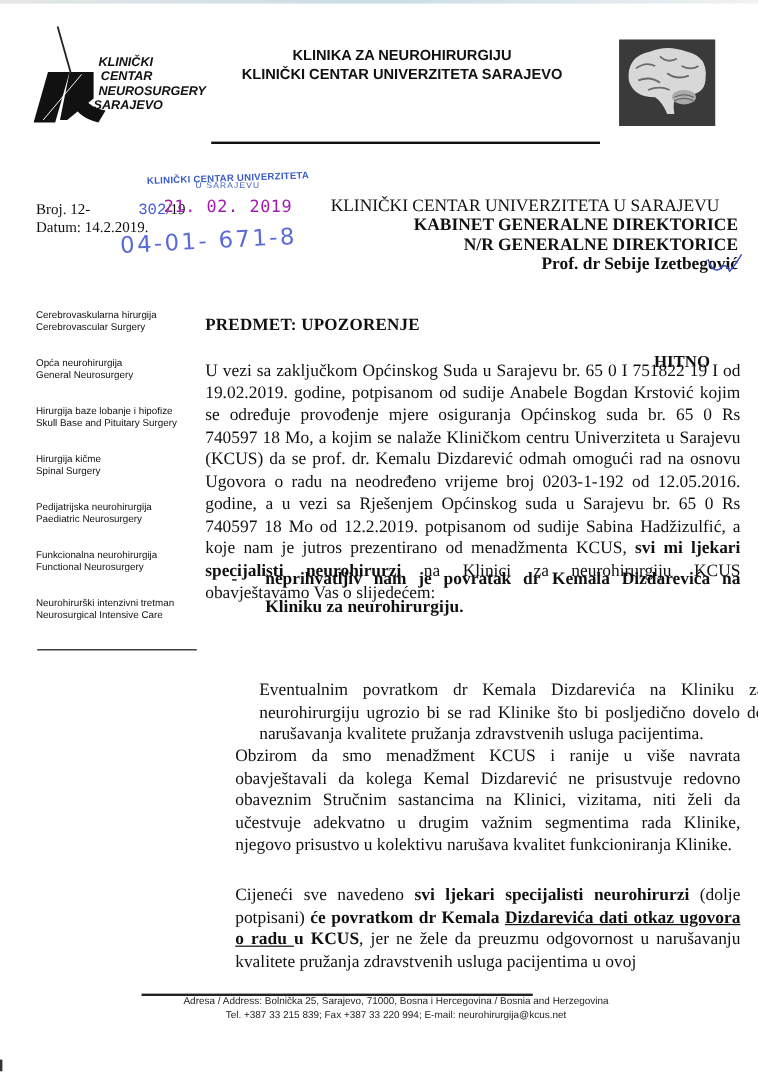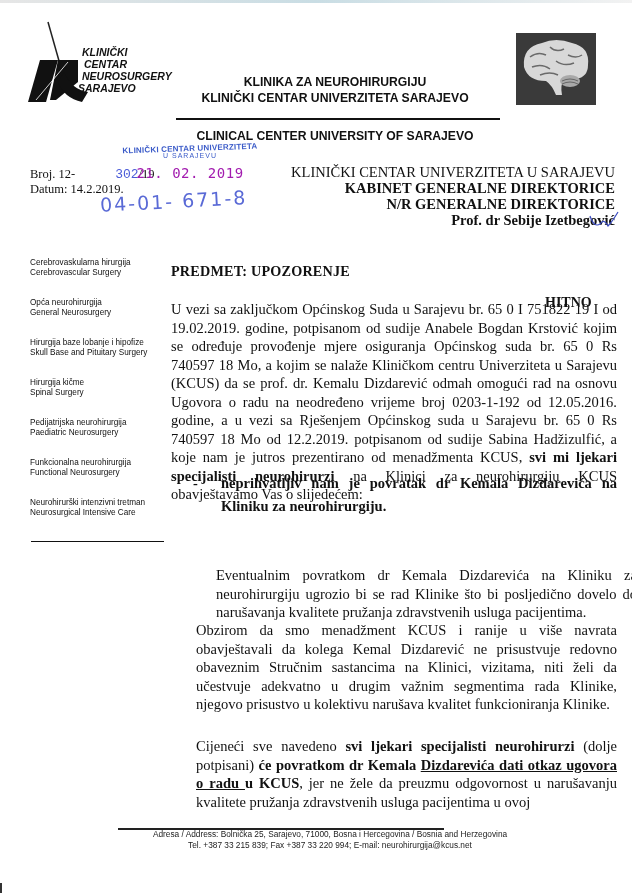--- a/index.html
+++ b/index.html
@@ -2,36 +2,36 @@
 <html><head>
 <meta charset="utf-8">
 <style>
   html, body { margin: 0; padding: 0; background: #ffffff; }
   body { width: 632px; height: 893px; position: relative; overflow: hidden; font-family: "Liberation Serif", serif; color: #111; }
   .abs { position: absolute; }
 
   
   .logo { left: 28px; top: 20px; width: 140px; height: 90px; }
   .logo-text { left: 82px; top: 46px; font-family: "Liberation Sans", sans-serif; font-weight: bold; font-style: italic; font-size: 10.5px; line-height: 12px; color: #111; }
-  .hdr-center { left: 160px; top: 38px; width: 350px; text-align: center; font-family: "Liberation Sans", sans-serif; font-weight: bold; font-size: 12.2px; line-height: 16px; color: #111; margin-top: 36px; }
+  .hdr-center { left: 160px; top: 38px; width: 350px; text-align: center; font-family: "Liberation Sans", sans-serif; font-weight: bold; font-size: 12.2px; line-height: 16px; color: #111; }
   .hdr-center .gap { height: 22px; }
   .hdr-rule { left: 176px; top: 118px; width: 324px; height: 2px; background: #111; }
   .brain { left: 516px; top: 33px; width: 80px; height: 72px; background: #3a3a3a; }
 
   
   .ref { left: 30px; top: 167px; font-size: 12.5px; line-height: 14px; }
   .ref .hand { color: #4a5bd8; font-family: Liberation Mono, monospace; font-size: 13px; margin-left: 40px; }
   .stamp { left: 120px; top: 144px; width: 140px; color: #3c5cc9; font-family: "Liberation Sans", sans-serif; text-align: center; }
   .stamp .l1 { font-size: 8px; font-weight: bold; letter-spacing: 0.2px; transform: rotate(-2deg); }
   .stamp .l2 { font-size: 7px; letter-spacing: 1px; margin-top: -1px; }
   .stamp .date { font-family: "DejaVu Sans Mono", monospace; font-size: 14px; margin-top: 6px; letter-spacing: 0.5px; color: #a21caf; }
   .handnum { left: 100px; top: 190px; color: #5a6ad6; font-family: "DejaVu Sans", sans-serif; font-size: 19px; letter-spacing: 2px; transform: rotate(-3deg); }
 
   .addressee { left: 260px; top: 164px; width: 355px; text-align: right; font-size: 14.5px; line-height: 16px; }
-  .addressee .first { text-align: right; font-weight: normal; }
+  .addressee .first { text-align: center; font-weight: normal; }
   .addressee .b { font-weight: bold; }
   .sig { left: 588px; top: 210px; width: 32px; height: 20px; }
 
   
   .sidebar { left: 30px; top: 258px; width: 140px; font-family: "Liberation Sans", sans-serif; font-size: 8.2px; line-height: 10px; color: #111; }
   .sidebar .item { height: 40px; }
   .side-rule { left: 31px; top: 541px; width: 133px; height: 1px; background: #111; }
   .side-tick { left: 0; top: 883px; width: 2px; height: 10px; background: #333; }
 
   
@@ -71,21 +71,20 @@
   <div>KLINIČKI</div>
   <div style="padding-left:2px">CENTAR</div>
   <div style="padding-left:0px">NEUROSURGERY</div>
   <div style="margin-left:-4px">SARAJEVO</div>
 </div>
 
 <div class="abs hdr-center">
   <div>KLINIKA ZA NEUROHIRURGIJU</div>
   <div>KLINIČKI CENTAR UNIVERZITETA SARAJEVO</div>
   <div class="gap"></div>
-  <div>CLINICAL CENTER UNIVERSITY OF SARAJEVO</div>
 </div>
 <div class="abs hdr-rule"></div>
 
 <div class="abs brain">
   <svg width="80" height="72" viewBox="0 0 80 72">
     <rect width="80" height="72" fill="#3a3a3a"></rect>
     <path d="M8,34 Q6,14 26,10 Q40,4 56,10 Q74,14 72,32 Q72,44 60,46 L48,46 Q44,52 46,62 L40,62 Q36,52 30,48 Q12,48 8,34 Z" fill="#d8d8d8"></path>
     <path d="M14,24 Q22,18 30,22 M34,14 Q40,20 48,16 M52,22 Q60,26 66,22 M16,34 Q26,30 34,36 M40,28 Q48,34 58,30 M24,42 Q34,38 42,42" stroke="#6a6a6a" stroke-width="1.5" fill="none"></path>
     <ellipse cx="54" cy="48" rx="10" ry="6" fill="#a9a9a9"></ellipse>
     <path d="M46,48 Q54,44 62,48 M46,51 Q54,47 62,51" stroke="#555" stroke-width="0.8" fill="none"></path>

